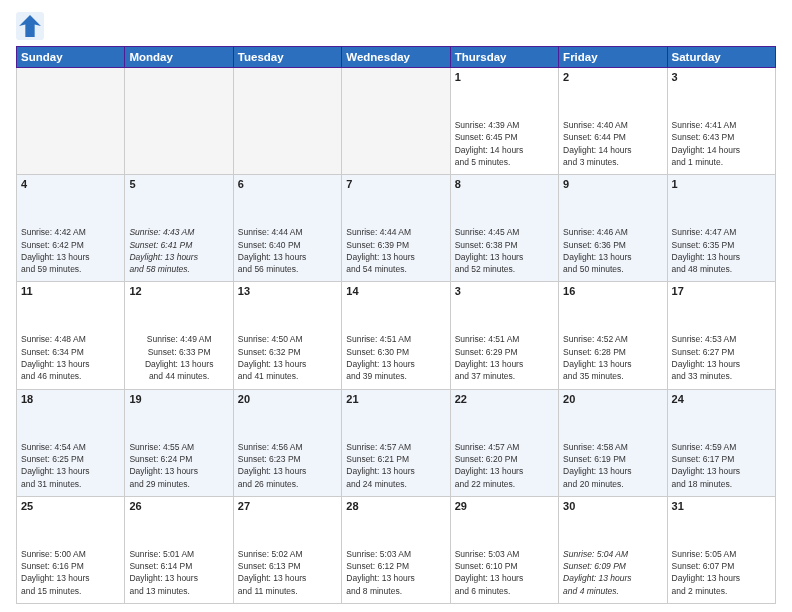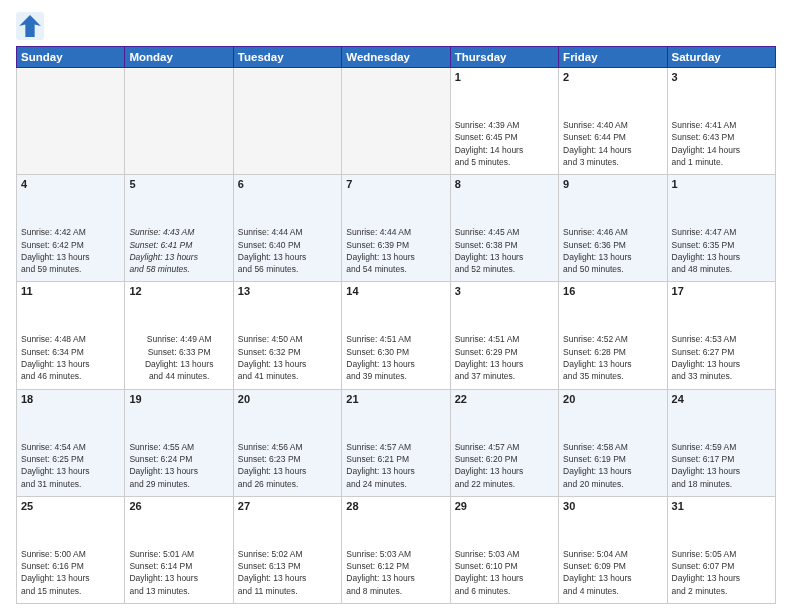--- a/index.html
+++ b/index.html
@@ -342,21 +342,21 @@
           </td>
           <td>
             <span class="day-num">29</span>
             <div class="day-info" style="white-space: pre-line;">Sunrise: 5:03 AM
 Sunset: 6:10 PM
 Daylight: 13 hours
 and 6 minutes.</div>
           </td>
           <td>
             <span class="day-num">30</span>
-            <div class="day-info" style="white-space: pre-line;">Sunrise: 5:04 AM
+            <div class="day-info" style="white-space: pre-line; font-style: italic;">Sunrise: 5:04 AM
 Sunset: 6:09 PM
 Daylight: 13 hours
 and 4 minutes.</div>
           </td>
           <td>
             <span class="day-num">31</span>
             <div class="day-info" style="white-space: pre-line;">Sunrise: 5:05 AM
 Sunset: 6:07 PM
 Daylight: 13 hours
 and 2 minutes.</div>

